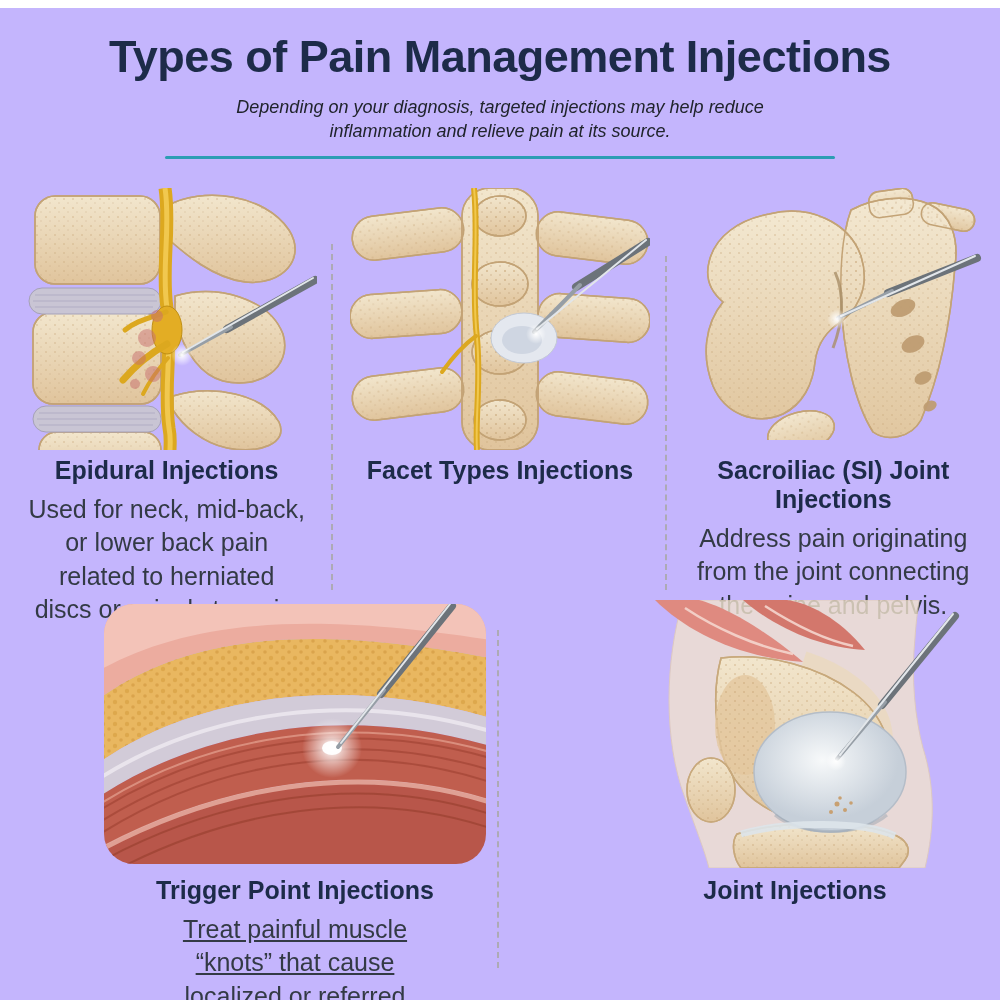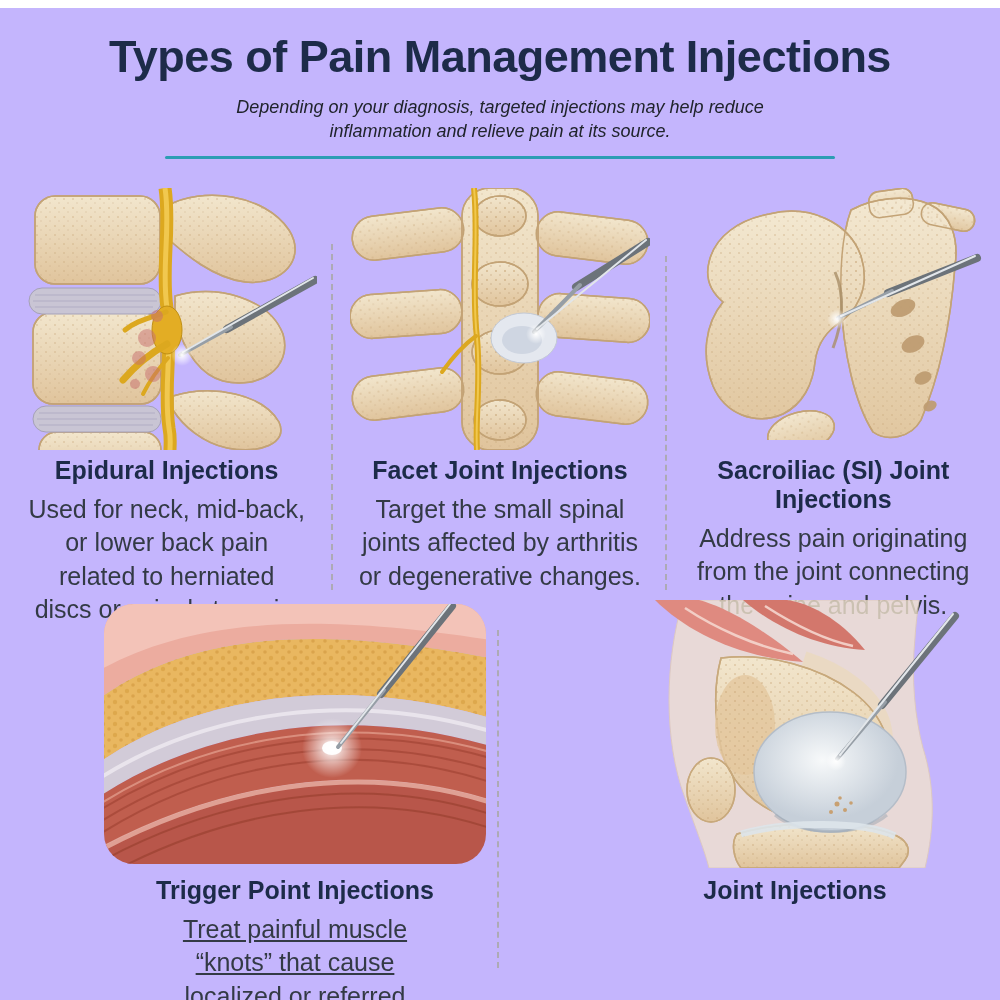--- a/index.html
+++ b/index.html
@@ -161,22 +161,21 @@
           <path d="M124,0 C129,50 121,100 127,150 C131,195 125,230 127,262" stroke="#f1c84f" stroke-width="2" fill="none"></path>
           <path d="M126,148 C112,158 102,170 92,184" stroke="#dca81f" stroke-width="4" fill="none" stroke-linecap="round"></path>
           <g stroke-linecap="round">
             <line x1="298" y1="54" x2="226" y2="99" stroke="#6c737a" stroke-width="8"></line>
             <line x1="230" y1="97" x2="184" y2="144" stroke="#969ea6" stroke-width="4"></line>
             <line x1="296" y1="52" x2="187" y2="141" stroke="#e2e6ea" stroke-width="2"></line>
           </g>
           <circle cx="186" cy="146" r="10" fill="url(#gl2)"></circle>
         </svg>
       </div>
-      <h2 class="card-title">Facet Joint Injections</h2>
-      <p class="card-desc desc-2">Target the small spinal joints affected by arthritis or degenerative changes.</p>
+      <h2 class="card-title">Facet Types Injections</h2>
     </section>
 
     <section class="card card-third">
       <div class="illo illo-top">
         <svg width="300" height="252" viewBox="0 0 300 252">
           <defs>
             <linearGradient id="bone3" x1="0" y1="0" x2="0" y2="1">
               <stop offset="0" stop-color="#f3e8d1"></stop>
                 <stop offset="1" stop-color="#e1c7a0"></stop>
             </linearGradient>

